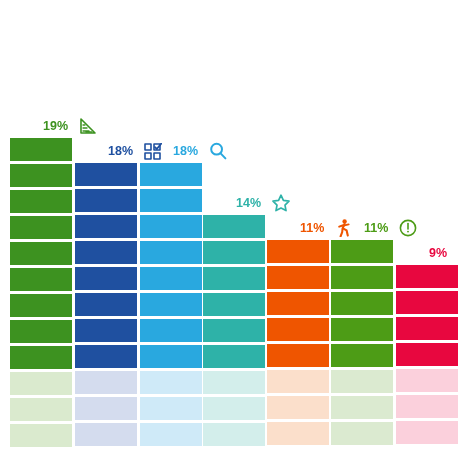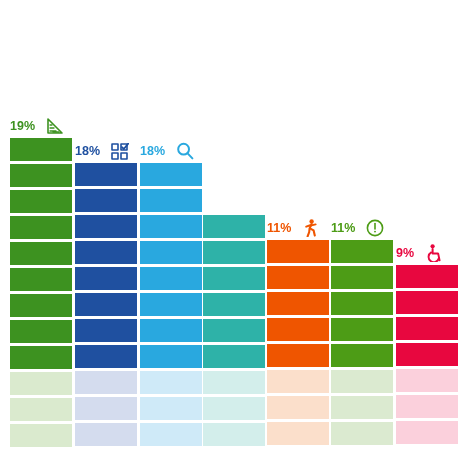--- a/index.html
+++ b/index.html
@@ -30,20 +30,21 @@
     display:flex;
     align-items:center;
     gap:10px;
     white-space:nowrap;
   }
   .bar-pct{
     font-size:12.5px;
     font-weight:bold;
     letter-spacing:0px;
     line-height:1;
+    margin-left:33px;
   }
   .bar-icon{
     display:inline-flex;
     align-items:center;
     justify-content:center;
     width:20px;height:20px;
   }
   .bar-icon svg{display:block;}
   .seg{
     position:absolute;
@@ -119,20 +120,28 @@
       <div class="seg" style="background: rgb(41, 168, 223); top: 215px;"></div>
       <div class="seg" style="background: rgb(41, 168, 223); top: 241px;"></div>
       <div class="seg" style="background: rgb(41, 168, 223); top: 267px;"></div>
       <div class="seg" style="background: rgb(41, 168, 223); top: 293px;"></div>
       <div class="seg" style="background: rgb(41, 168, 223); top: 319px;"></div>
       <div class="seg" style="background: rgb(41, 168, 223); top: 345px;"></div>
       <div class="seg" style="background: rgb(207, 234, 248); top: 371px;"></div>
       <div class="seg" style="background: rgb(207, 234, 248); top: 397px;"></div>
       <div class="seg" style="background: rgb(207, 234, 248); top: 423px;"></div>
     </div>
+    <div class="bar-head" style="left: 203px; top: 193px;">
+      <span class="bar-pct" style="color: rgb(46, 178, 168);">14%</span>
+      <span class="bar-icon">
+        <svg width="18" height="18" viewBox="0 0 18 18">
+          <path d="M9 1.2 L11.4 6.3 L17 7.1 L13 11.1 L14 16.6 L9 14 L4 16.6 L5 11.1 L1 7.1 L6.6 6.3 Z" fill="none" stroke="#2eb2a8" stroke-width="1.7" stroke-linejoin="round"></path>
+        </svg>
+      </span>
+    </div>
     <div class="bar-col" style="left: 203px; top: 0px; height: 460px;">
       <div class="seg" style="background: rgb(46, 178, 168); top: 215px;"></div>
       <div class="seg" style="background: rgb(46, 178, 168); top: 241px;"></div>
       <div class="seg" style="background: rgb(46, 178, 168); top: 267px;"></div>
       <div class="seg" style="background: rgb(46, 178, 168); top: 293px;"></div>
       <div class="seg" style="background: rgb(46, 178, 168); top: 319px;"></div>
       <div class="seg" style="background: rgb(46, 178, 168); top: 345px;"></div>
       <div class="seg" style="background: rgb(211, 238, 235); top: 371px;"></div>
       <div class="seg" style="background: rgb(211, 238, 235); top: 397px;"></div>
       <div class="seg" style="background: rgb(211, 238, 235); top: 423px;"></div>

